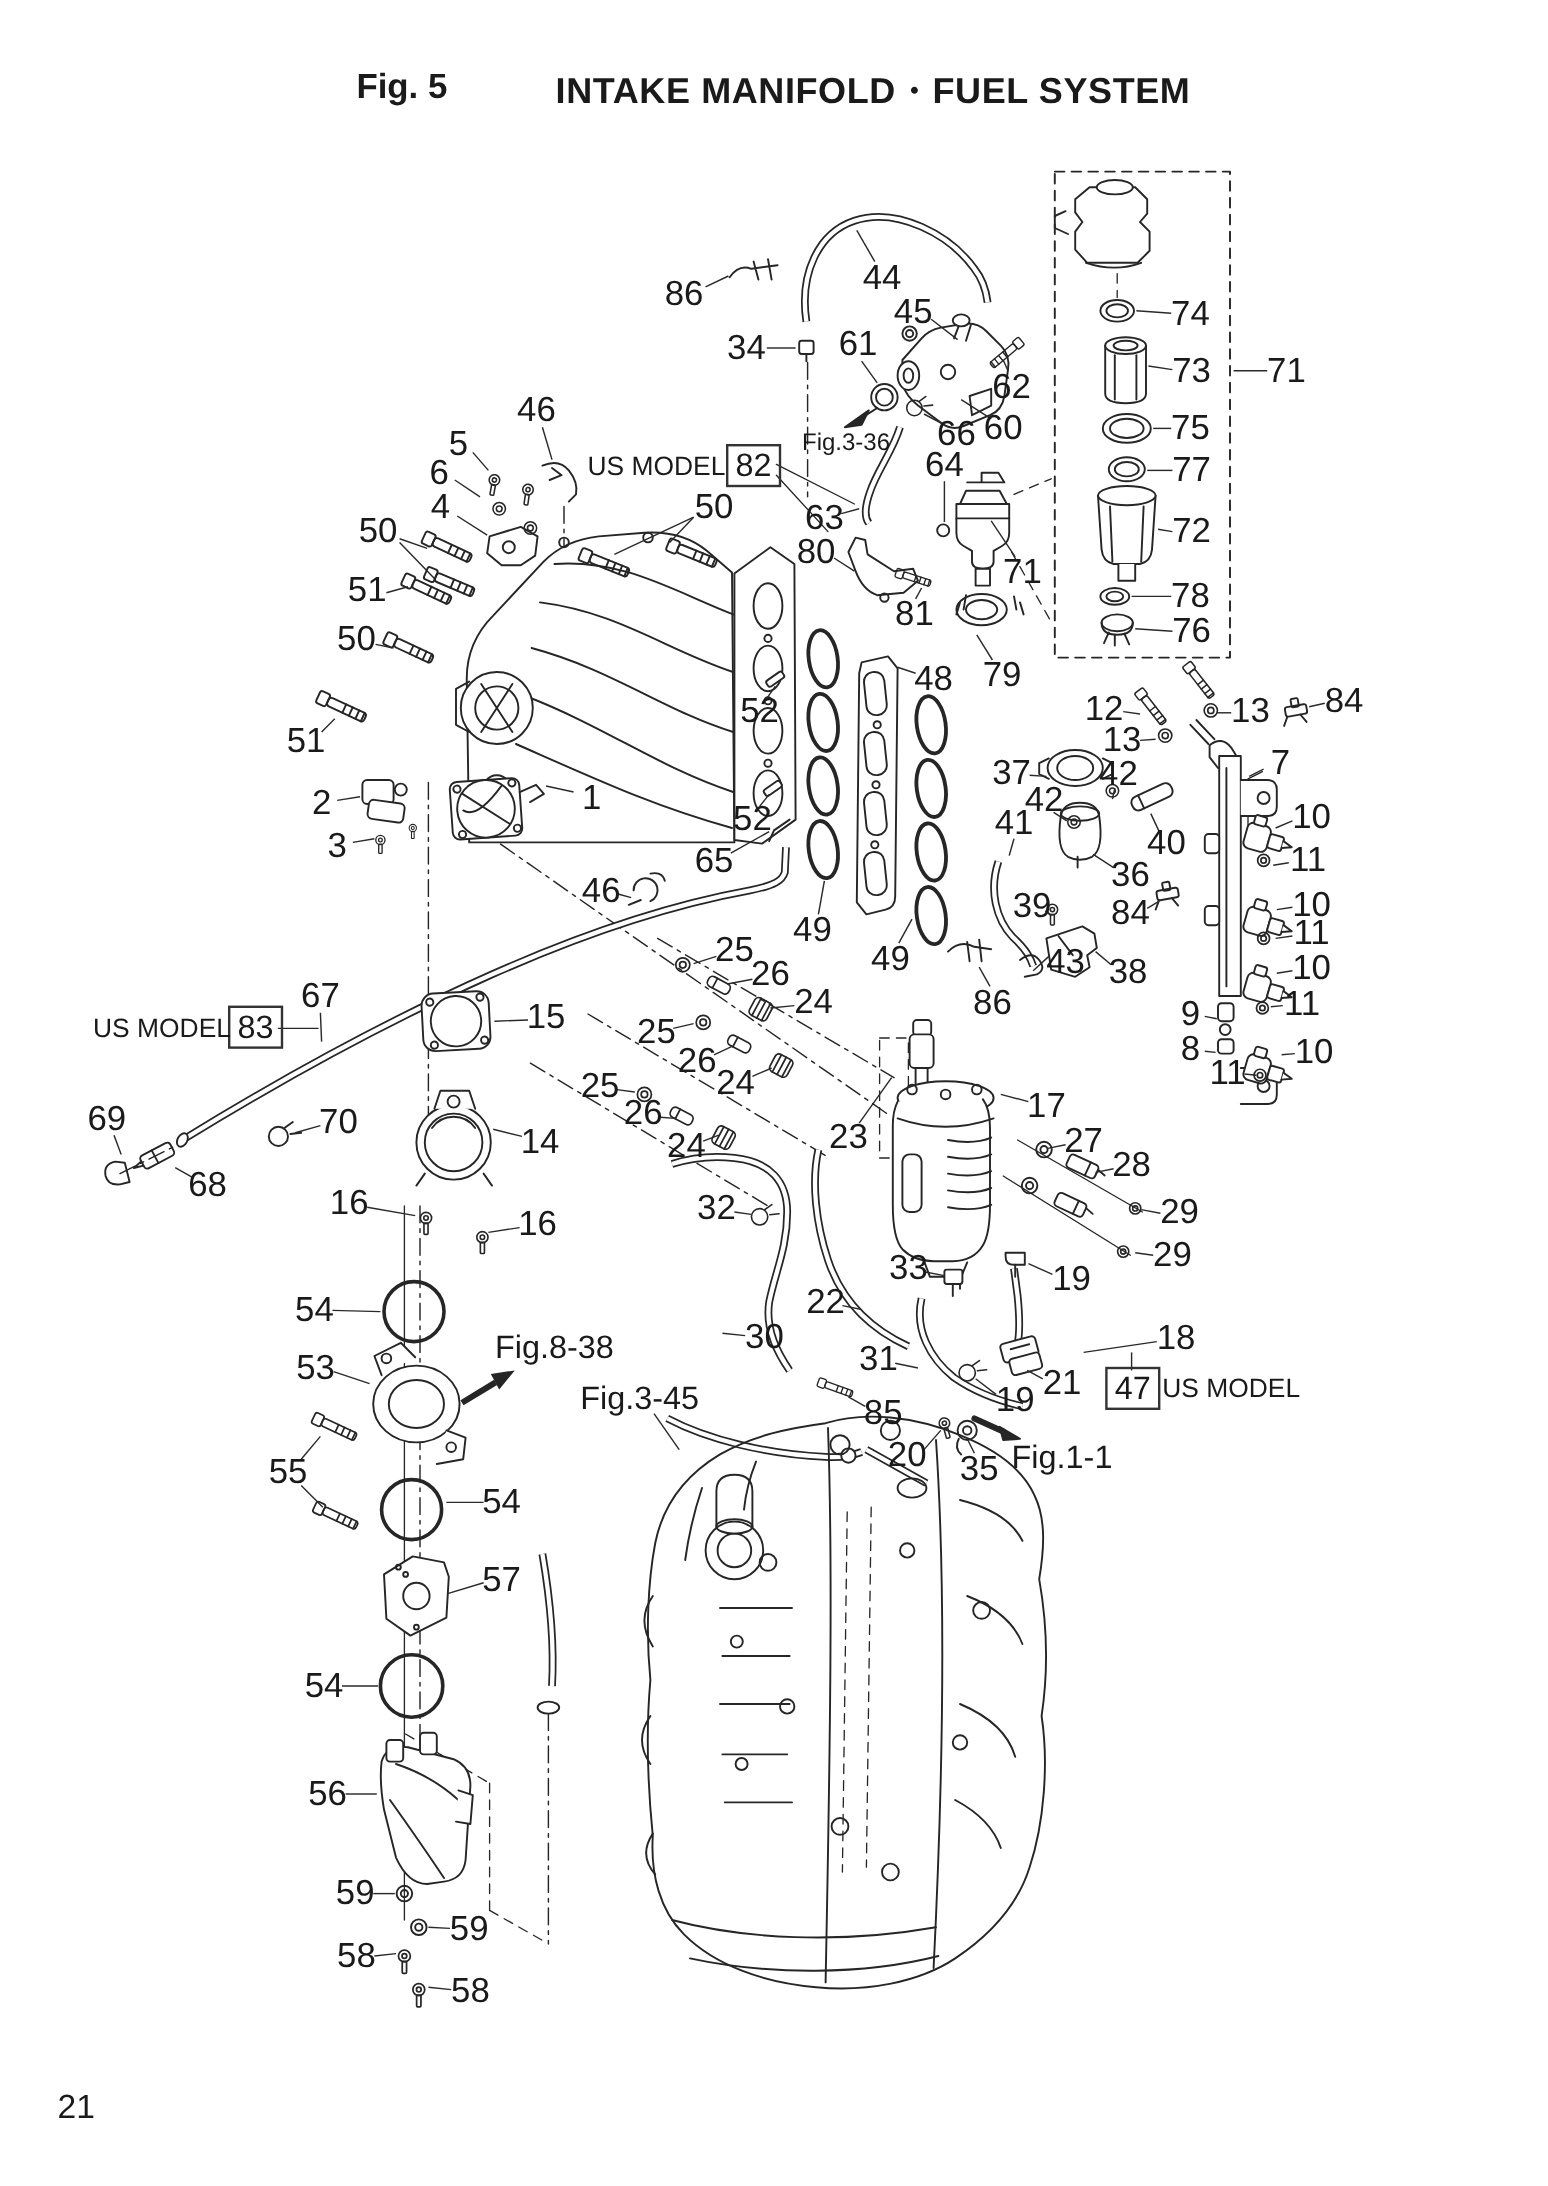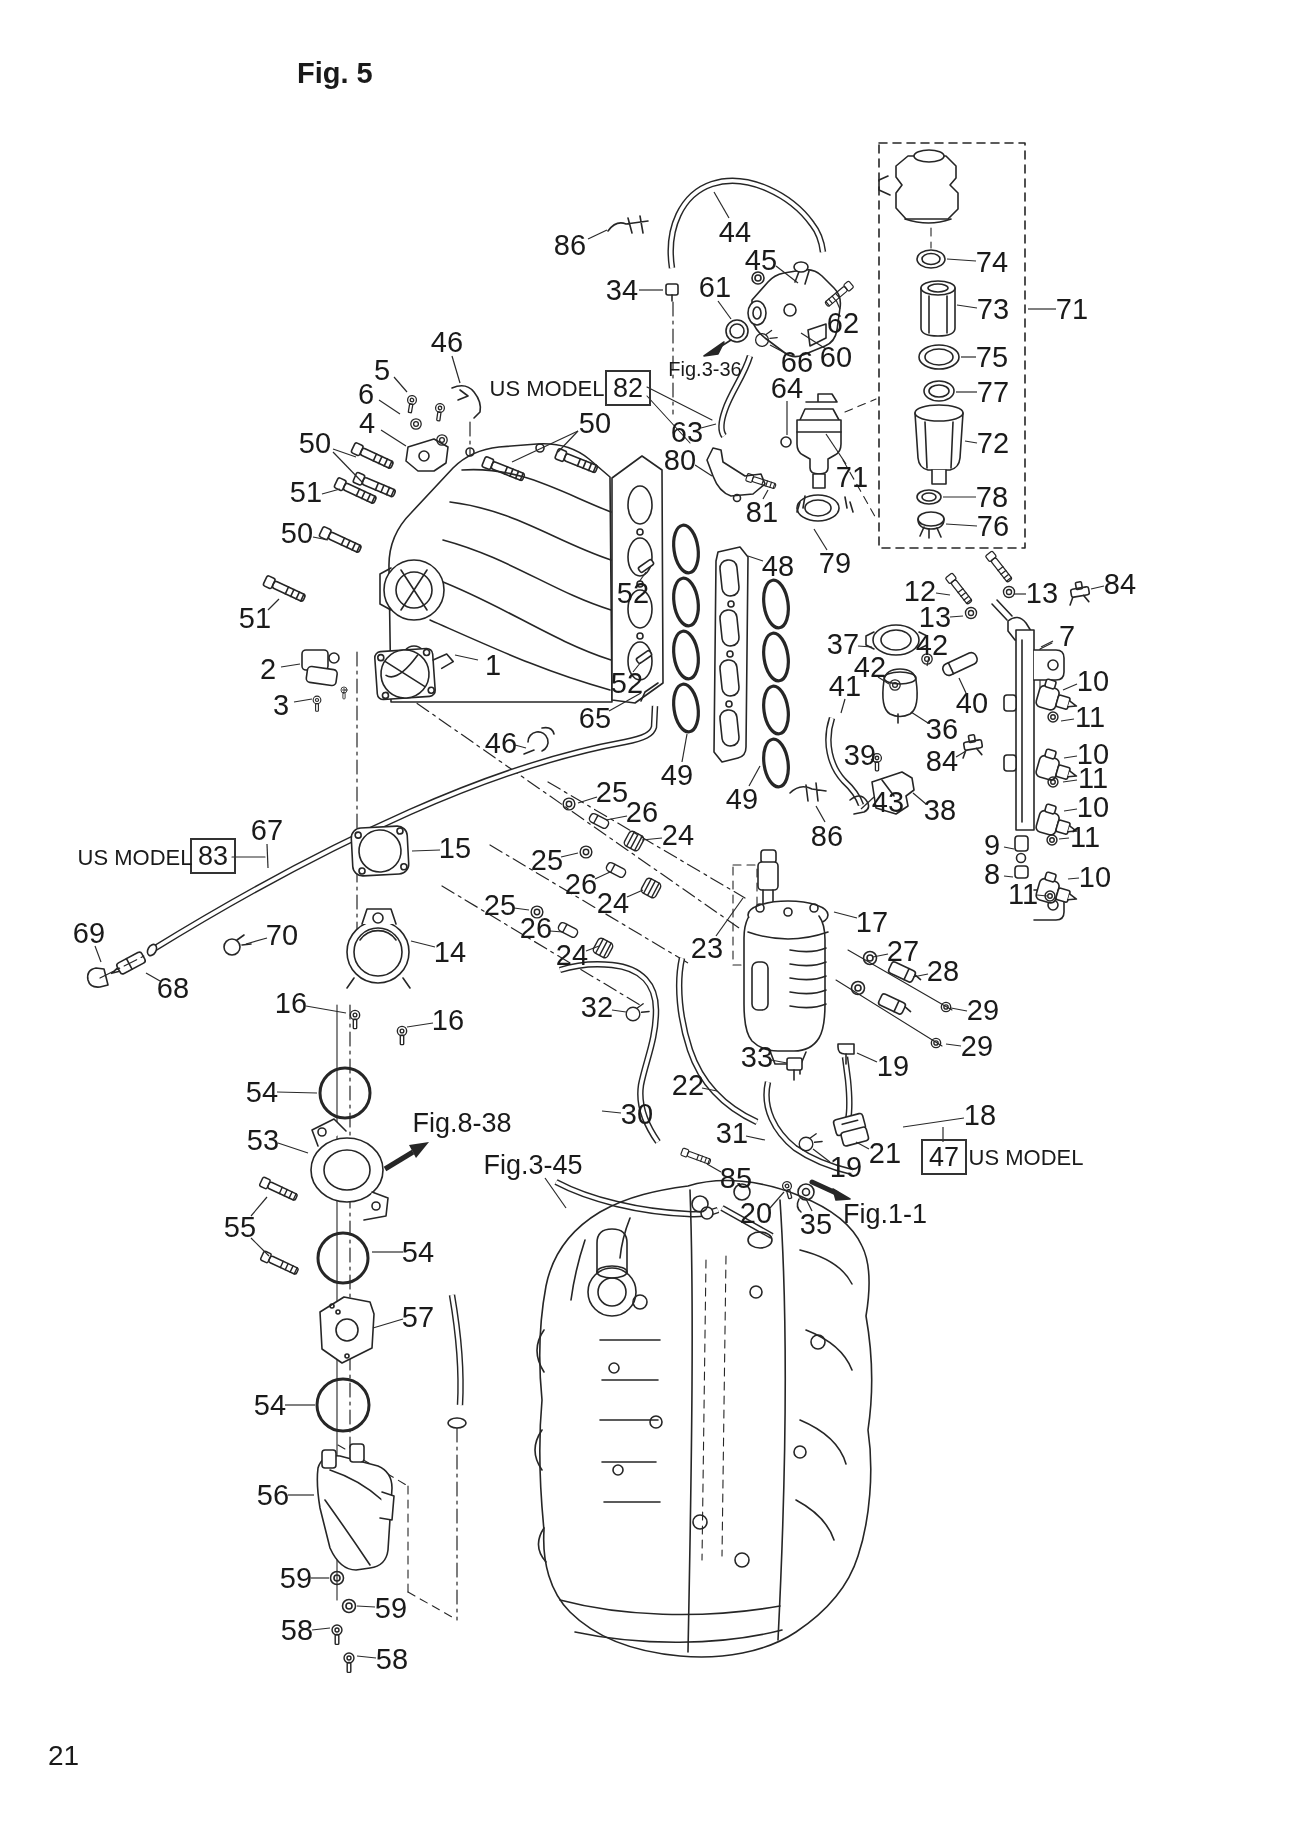--- a/index.html
+++ b/index.html
@@ -22,20 +22,21 @@
   text.lb-s{font:20px "Liberation Sans",sans-serif;fill:#1a1a1a}
   text.lb-u{font:22px "Liberation Sans",sans-serif;fill:#1a1a1a}
   text.lb-b{font:27px "Liberation Sans",sans-serif;fill:#1a1a1a}
   .lb-box{fill:none;stroke:#333;stroke-width:2}
 </style>
 </head>
 <body>
 
 <div class="page">
   <div class="t-fig">Fig. 5</div>
+  <div class="t-en">INTAKE MANIFOLD・FUEL SYSTEM</div>
   <div class="pageno">21</div>
 
   <svg id="art" width="1290" height="1822" viewBox="0 0 1290 1822">
     <defs>
       <g id="bolt">
           <rect x="-23" y="-5.5" width="9" height="11" rx="2"></rect>
           <rect x="-14" y="-3.8" width="34" height="7.6" rx="2.5"></rect>
           <line x1="1" y1="-3.8" x2="1" y2="3.8"></line>
           <line x1="7" y1="-3.8" x2="7" y2="3.8"></line>
           <line x1="13" y1="-3.8" x2="13" y2="3.8"></line>

